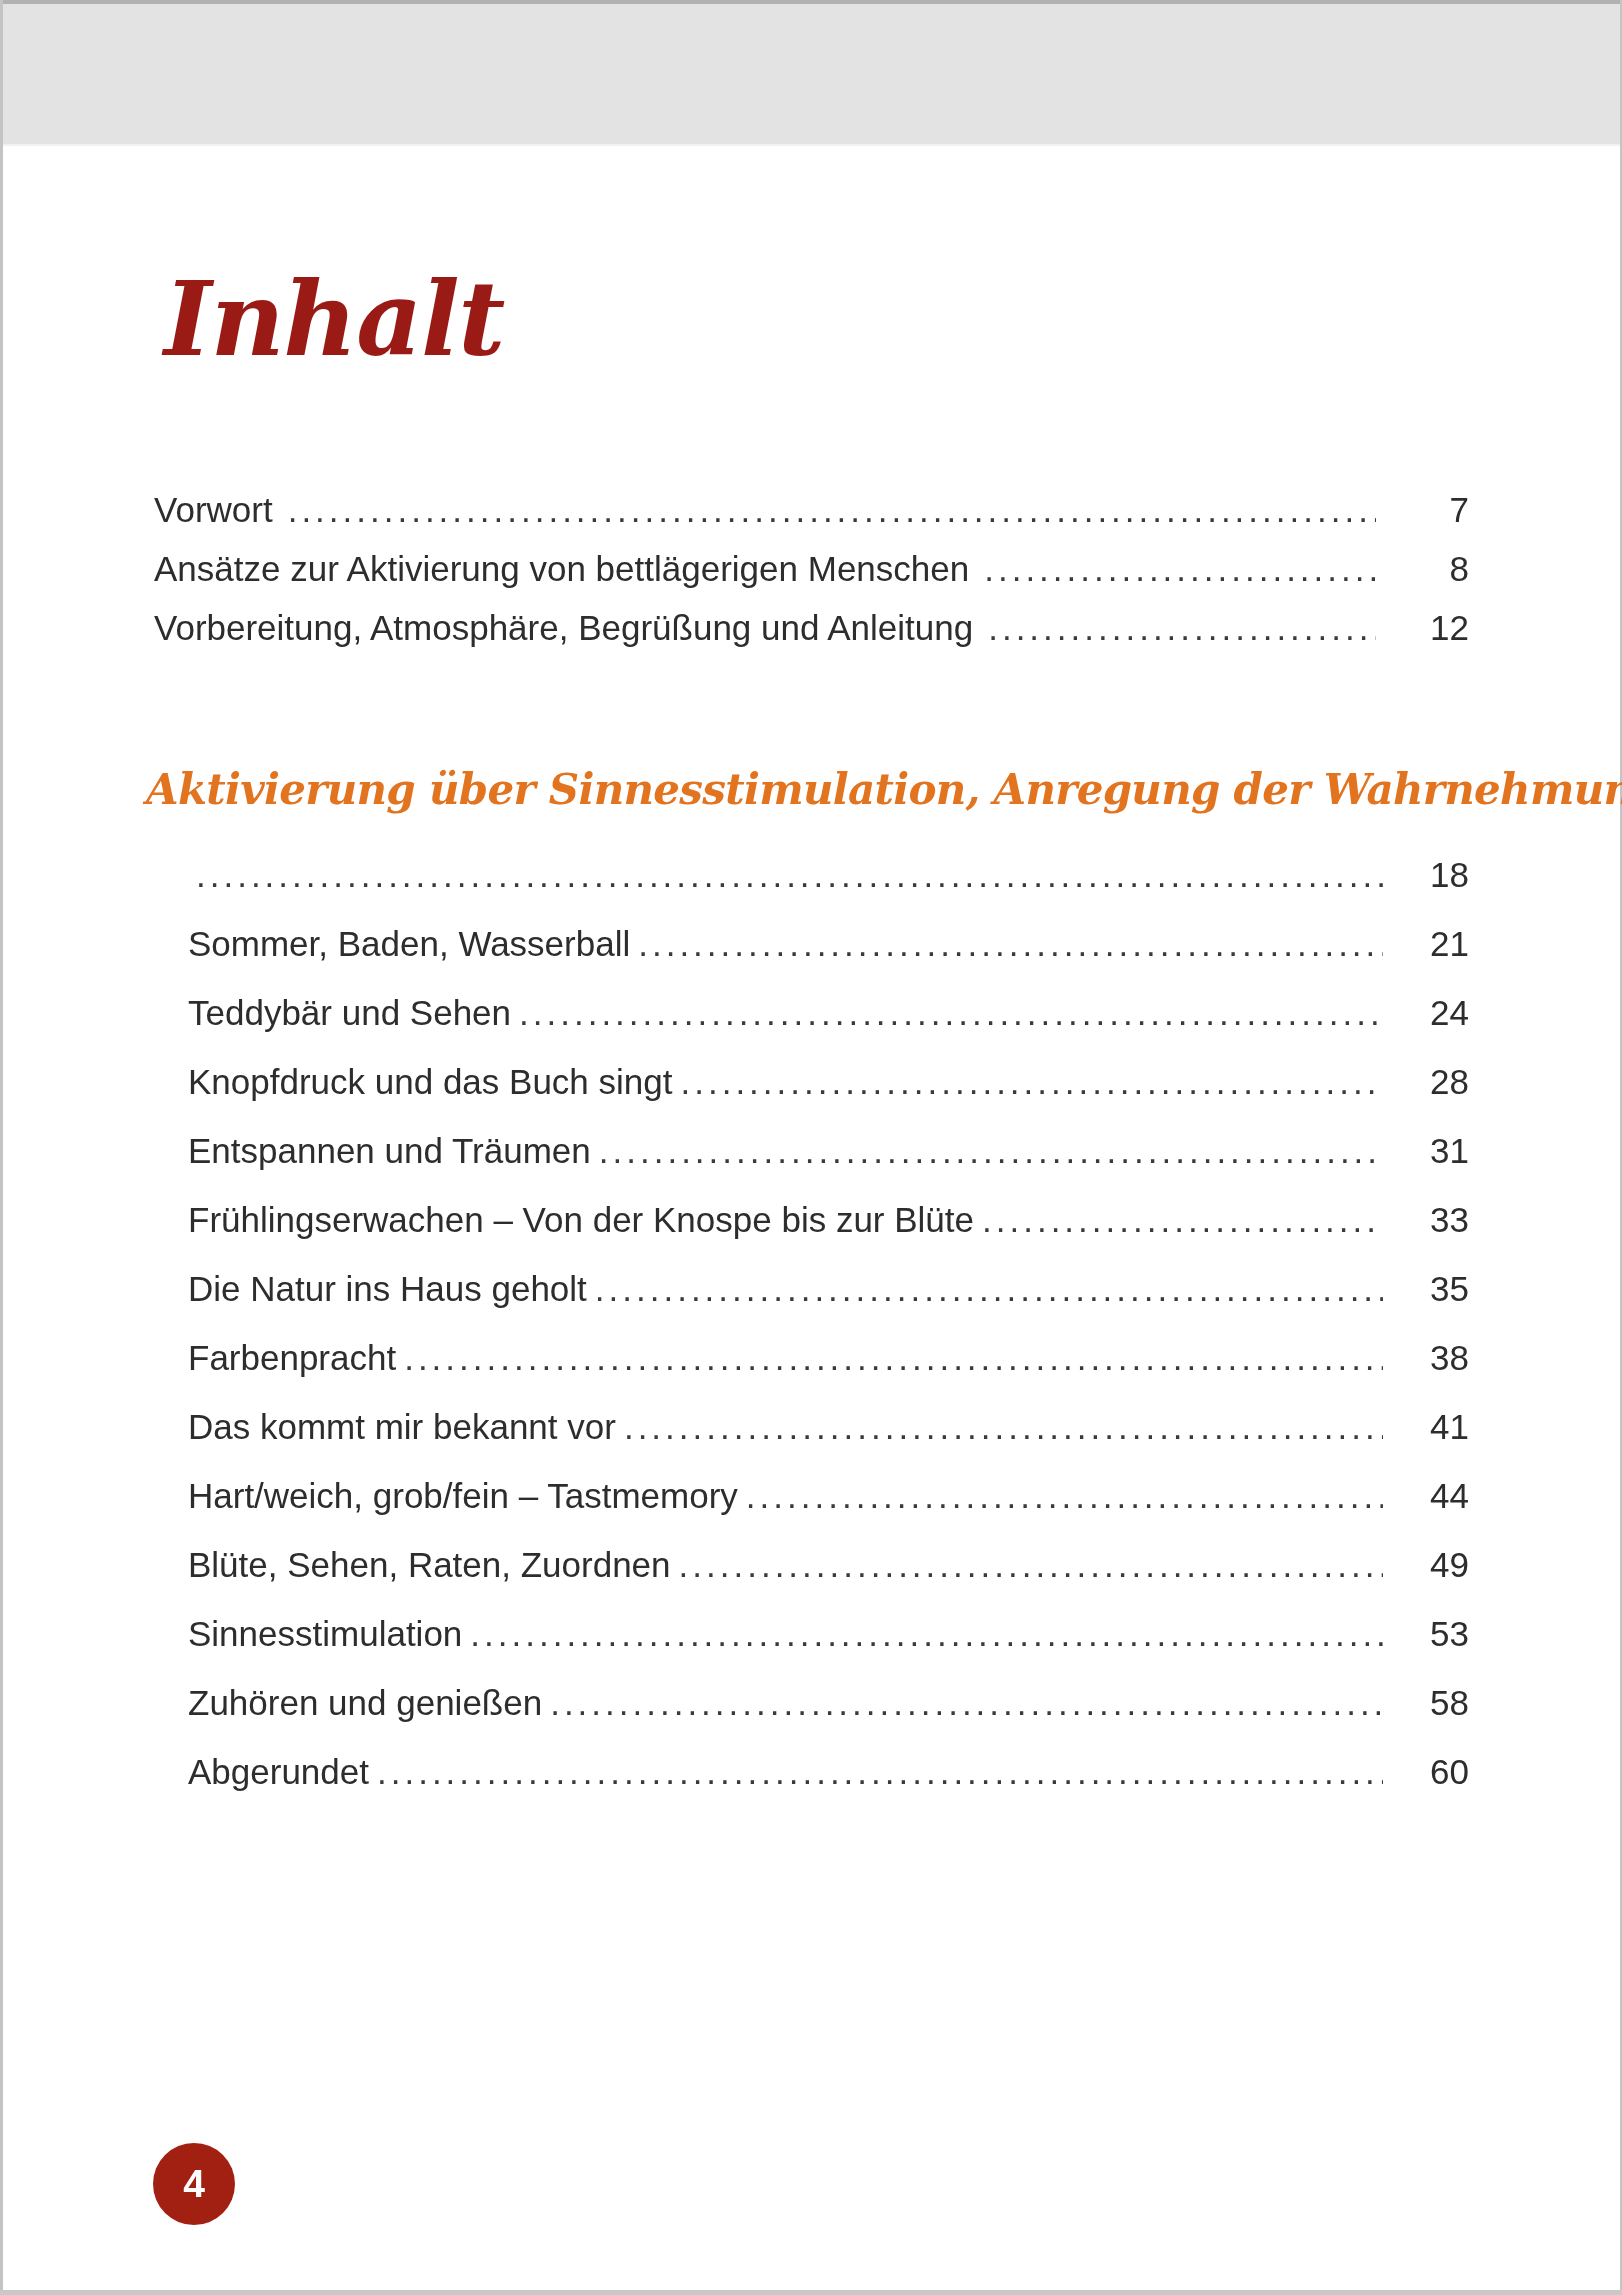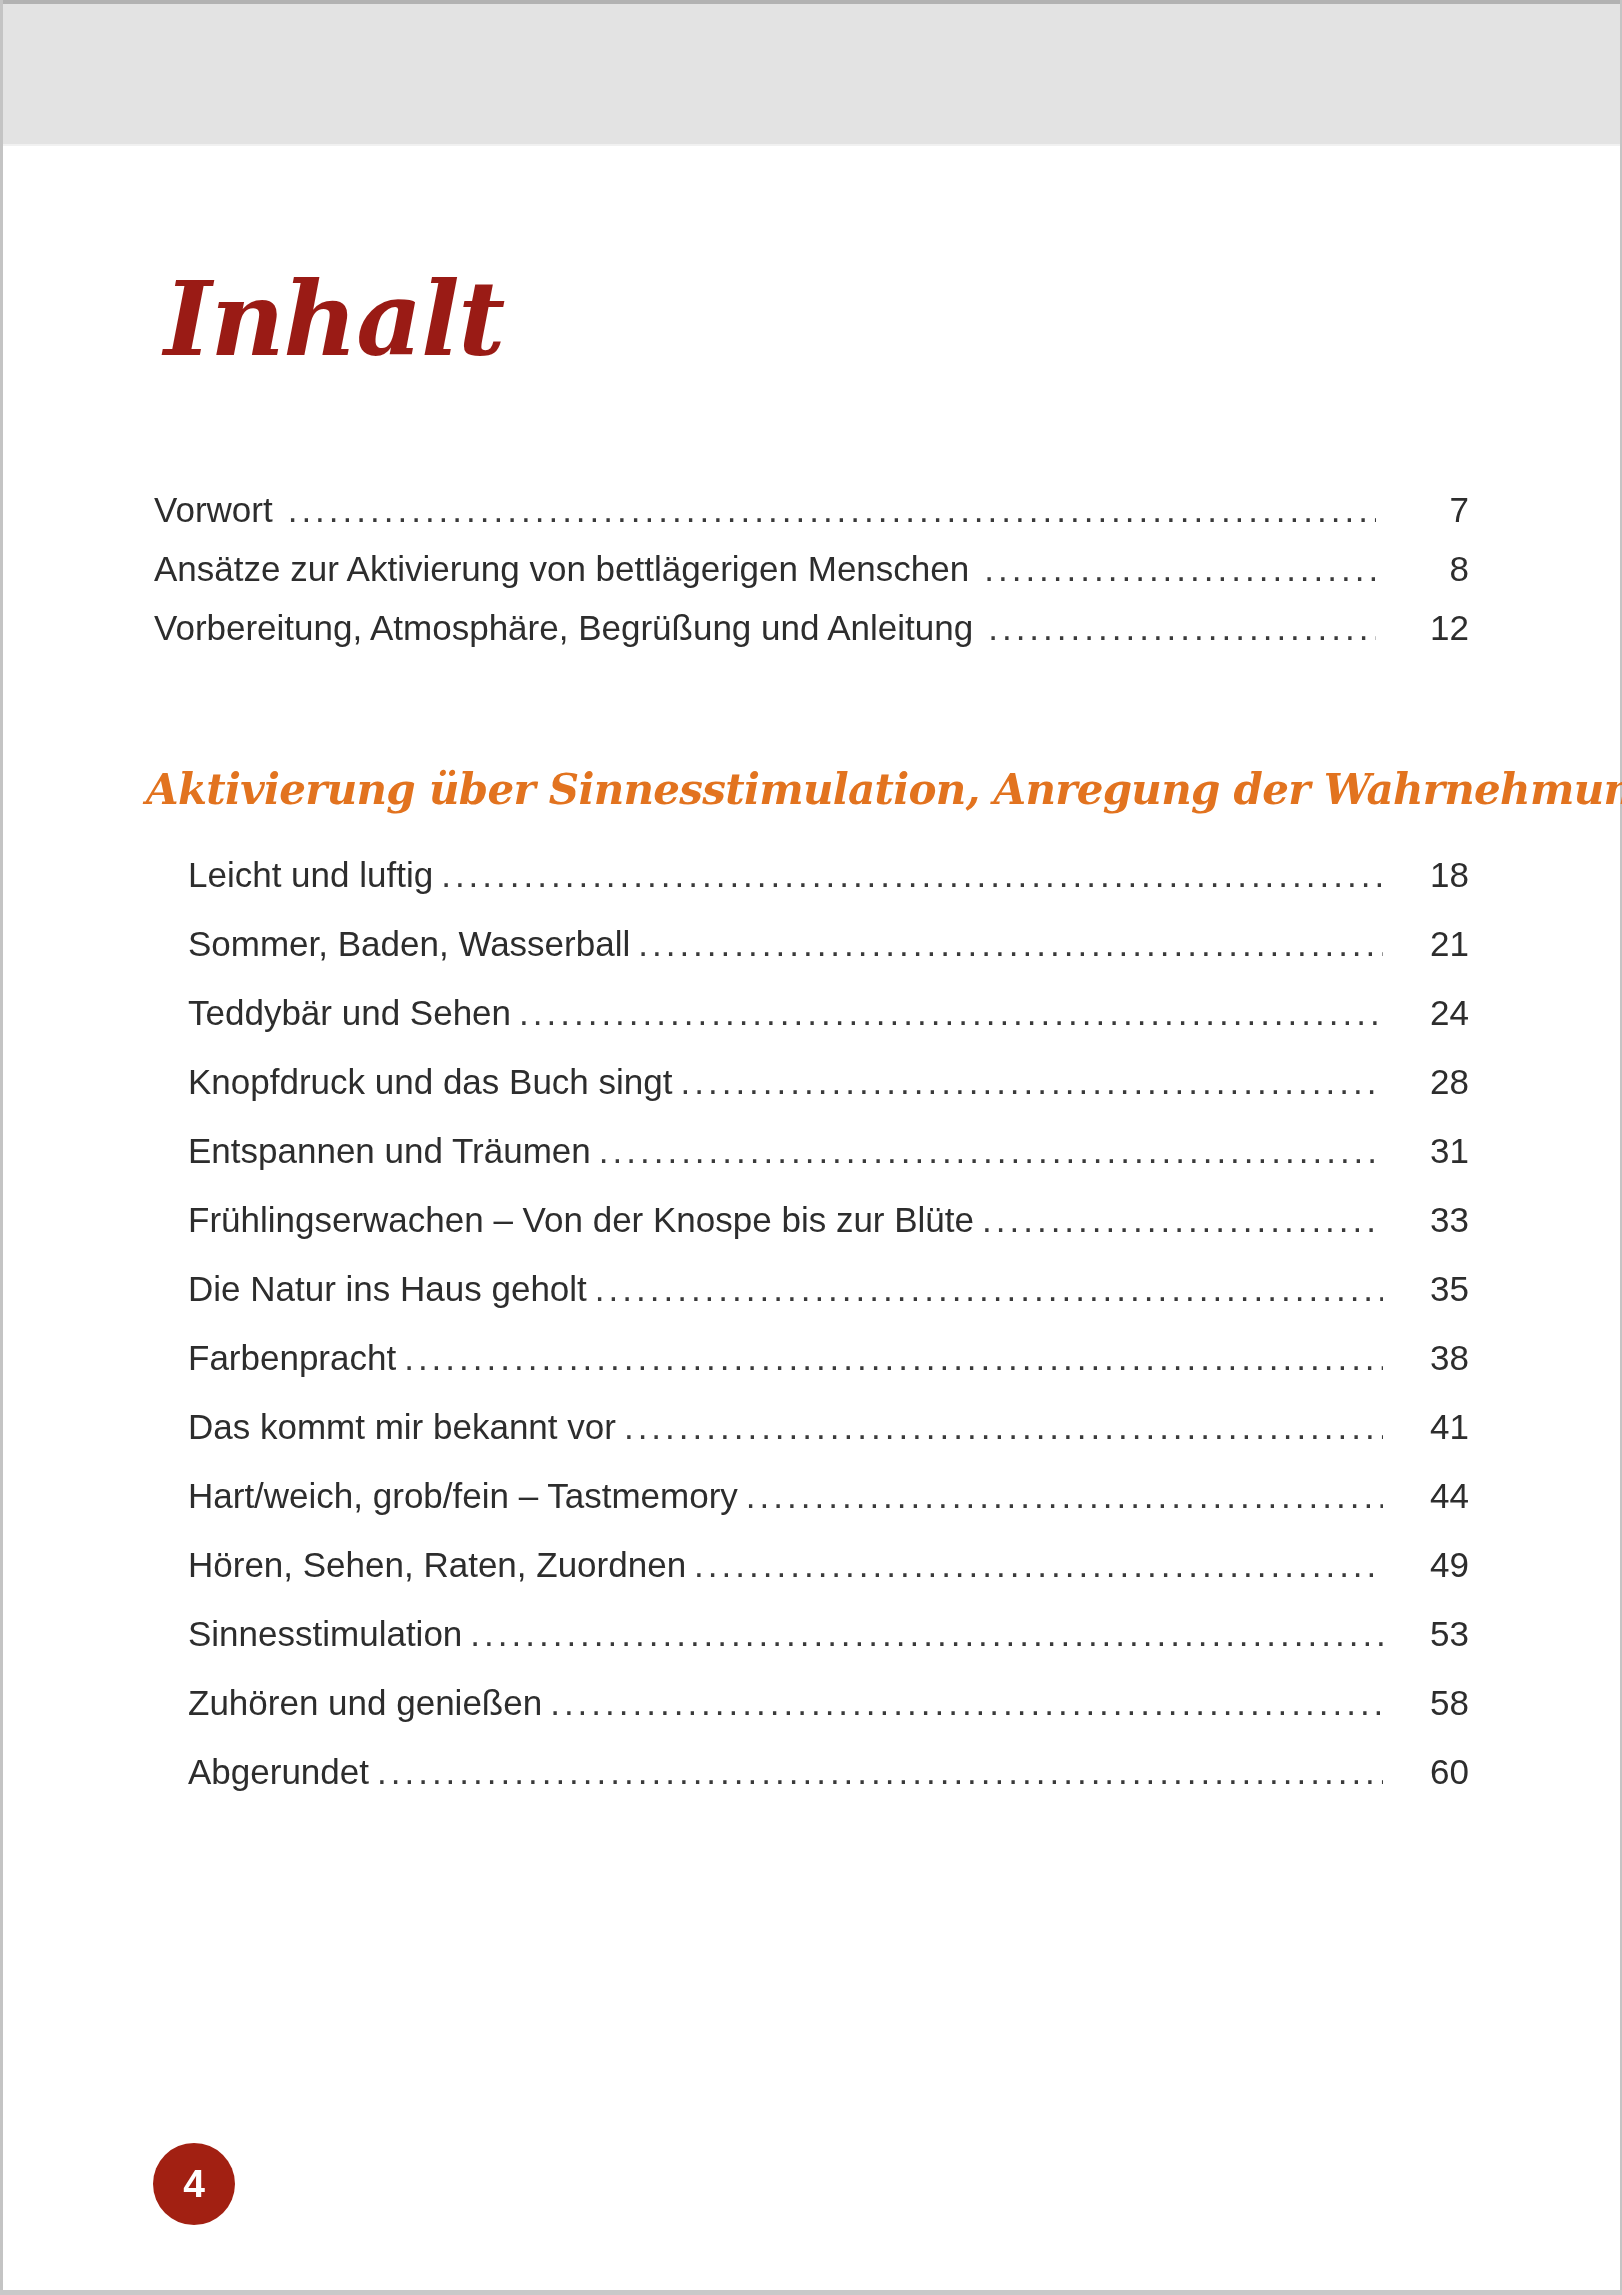--- a/index.html
+++ b/index.html
@@ -101,21 +101,20 @@
     <span class="toc-label">Vorbereitung, Atmosphäre, Begrüßung und Anleitung</span>
     <span class="toc-leader">............................................................................................................................................................................................................................</span>
     <span class="toc-pagenum">12</span>
   </div>
     </div>
 
   <h2 class="section-heading">Aktivierung über Sinnesstimulation, Anregung der Wahrnehmung</h2>
 
   <div class="toc toc-sub">
       <div class="toc-row">
-    <span class="toc-label">Leicht und luftig</span>
     <span class="toc-leader">............................................................................................................................................................................................................................</span>
     <span class="toc-pagenum">18</span>
   </div>
       <div class="toc-row">
     <span class="toc-label">Sommer, Baden, Wasserball</span>
     <span class="toc-leader">............................................................................................................................................................................................................................</span>
     <span class="toc-pagenum">21</span>
   </div>
       <div class="toc-row">
     <span class="toc-label">Teddybär und Sehen</span>
@@ -151,21 +150,21 @@
     <span class="toc-label">Das kommt mir bekannt vor</span>
     <span class="toc-leader">............................................................................................................................................................................................................................</span>
     <span class="toc-pagenum">41</span>
   </div>
       <div class="toc-row">
     <span class="toc-label">Hart/weich, grob/fein – Tastmemory</span>
     <span class="toc-leader">............................................................................................................................................................................................................................</span>
     <span class="toc-pagenum">44</span>
   </div>
       <div class="toc-row">
-    <span class="toc-label">Hören, Sehen, Raten, Zuordnen</span>
+    <span class="toc-label">Blüte, Sehen, Raten, Zuordnen</span>
     <span class="toc-leader">............................................................................................................................................................................................................................</span>
     <span class="toc-pagenum">49</span>
   </div>
       <div class="toc-row">
     <span class="toc-label">Sinnesstimulation</span>
     <span class="toc-leader">............................................................................................................................................................................................................................</span>
     <span class="toc-pagenum">53</span>
   </div>
       <div class="toc-row">
     <span class="toc-label">Zuhören und genießen</span>

